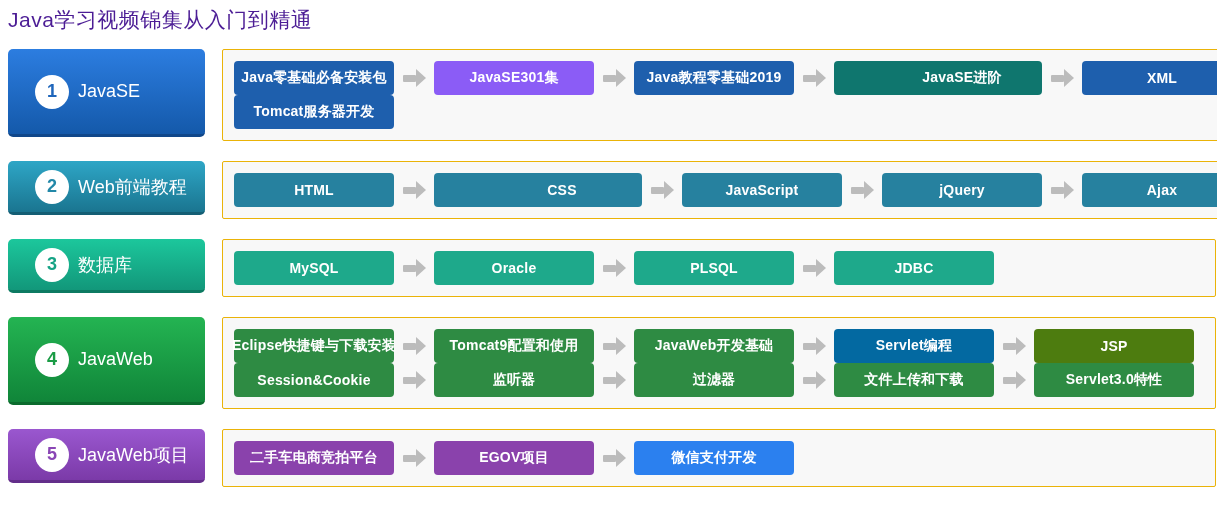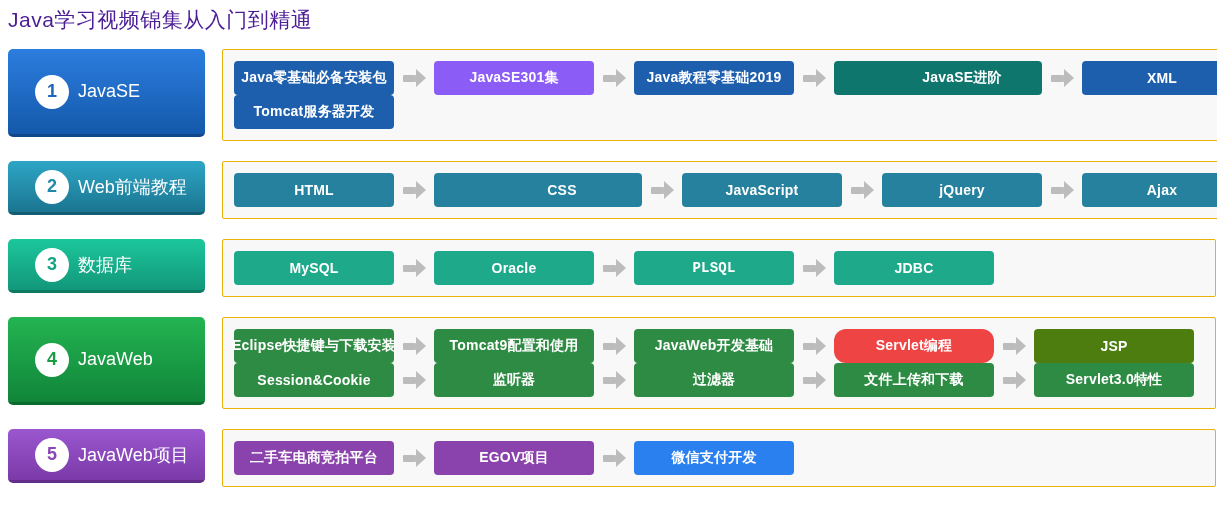--- a/index.html
+++ b/index.html
@@ -126,21 +126,21 @@
       <div class="panel">
         <div class="btn-line">
           <a class="course-btn" style="background: rgb(30, 169, 139);">MySQL</a>
           <span class="arrow-wrap">
             <span class="arrow"></span>
           </span>
           <a class="course-btn" style="background: rgb(30, 169, 139);">Oracle</a>
           <span class="arrow-wrap">
             <span class="arrow"></span>
           </span>
-          <a class="course-btn" style="background: rgb(30, 169, 139); font-family: Liberation Mono, monospace;">PLSQL</a>
+          <a class="course-btn" style="background: rgb(30, 169, 139);">PLSQL</a>
           <span class="arrow-wrap">
             <span class="arrow"></span>
           </span>
           <a class="course-btn" style="background: rgb(30, 169, 139);">JDBC</a>
         </div>
       </div>
     </div>
     <div class="path-row">
       <div class="card" style="background: linear-gradient(rgb(36, 180, 82), rgb(16, 133, 57)); border-bottom-color: rgb(11, 107, 45);">
         <span class="circle" style="color: rgb(26, 156, 69);">4</span>
@@ -153,21 +153,21 @@
             <span class="arrow"></span>
           </span>
           <a class="course-btn" style="background: rgb(46, 139, 67);">Tomcat9配置和使用</a>
           <span class="arrow-wrap">
             <span class="arrow"></span>
           </span>
           <a class="course-btn" style="background: rgb(46, 139, 67);">JavaWeb开发基础</a>
           <span class="arrow-wrap">
             <span class="arrow"></span>
           </span>
-          <a class="course-btn" style="background: #ef4444; border-radius: 12px;">Servlet编程</a>
+          <a class="course-btn" style="background: #0369a1;">Servlet编程</a>
           <span class="arrow-wrap">
             <span class="arrow"></span>
           </span>
           <a class="course-btn" style="background: #4d7c0f;">JSP</a>
         </div>
         <div class="btn-line">
           <a class="course-btn" style="background: rgb(46, 139, 67);">Session&amp;Cookie</a>
           <span class="arrow-wrap">
             <span class="arrow"></span>
           </span>

